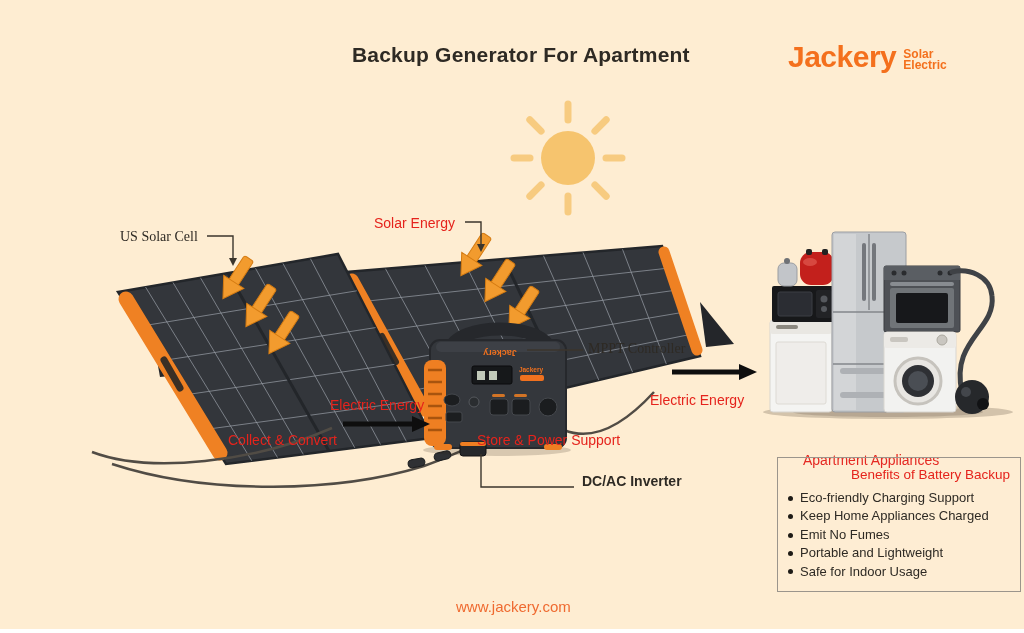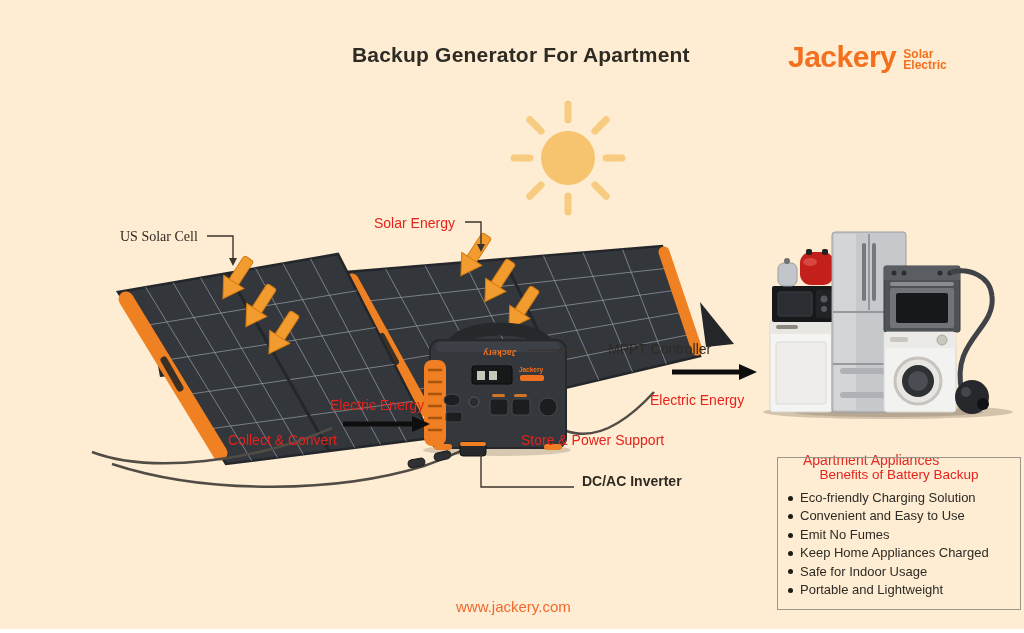--- a/index.html
+++ b/index.html
@@ -8,21 +8,21 @@
   #scene{position:absolute;left:0;top:0;}
   .abs{position:absolute;white-space:nowrap;}
   .title{font-size:21px;font-weight:600;color:#2E2A24;letter-spacing:.2px;}
   .lbl{font-size:14px;color:#2E2A24;}
   .lbl.red{color:#E5231C;}
   .brand{display:flex;align-items:flex-start;}
   .wordmark{font-size:30px;font-weight:bold;color:#F4701D;letter-spacing:-.5px;line-height:30px;}
   .tagline{margin-left:7px;padding-top:7px;font-size:12px;font-weight:600;color:#F4701D;line-height:11px;}
   .benefits{left:777px;top:457px;width:222px;border:1px solid #9B958C;background:rgba(255,255,255,0.03);
             padding:9px 10px 10px 10px;}
-  .benefits .btitle{text-align:center;color:#E5231C;font-size:13.5px;margin-bottom:7px;}
+  .benefits .btitle{text-align:right;color:#E5231C;font-size:13.5px;margin-bottom:7px;}
   .benefit{display:flex;align-items:center;font-size:13px;color:#2E2A24;line-height:18.4px;}
   .benefit .dot{width:5px;height:5px;border-radius:50%;background:#1E1B16;margin-right:7px;flex:0 0 auto;}
   .footer{font-size:15px;color:#EF6A30;}
   .bottom-strip{left:0;bottom:0;width:1024px;height:4px;background:#FFFFFF;}
 </style>
 </head>
 <body>
 
 <div id="canvas">
 
@@ -208,52 +208,48 @@
   <div class="abs brand" style="left:788px;top:42px;">
     <div class="wordmark">Jackery</div>
     <div class="tagline">
       <div>Solar</div>
       <div>Electric</div>
     </div>
   </div>
 
   <div class="abs lbl" style="left:120px;top:229px;font-family:Liberation Serif, serif;">US Solar Cell</div>
   <div class="abs lbl red" style="left:374px;top:215px;">Solar Energy</div>
-  <div class="abs lbl" style="left:608px;top:341px;">MPPT Controller</div>
+  <div class="abs lbl" style="left:588px;top:341px;font-family:Liberation Serif, serif;">MPPT Controller</div>
   <div class="abs lbl red" style="left:330px;top:397px;">Electric Energy</div>
   <div class="abs lbl red" style="left:228px;top:432px;text-align:right;">Collect &amp; Convert</div>
-  <div class="abs lbl red" style="left:521px;top:432px;">Store &amp; Power Support</div>
+  <div class="abs lbl red" style="left:477px;top:432px;">Store &amp; Power Support</div>
   <div class="abs lbl" style="left:582px;top:473px;font-weight:bold;">DC/AC Inverter</div>
   <div class="abs lbl red" style="left:650px;top:392px;">Electric Energy</div>
   <div class="abs lbl red" style="left:803px;top:452px;">Apartment Appliances</div>
 
   <div class="abs benefits">
     <div class="btitle">Benefits of Battery Backup</div>
     <div class="benefit">
         <span class="dot"></span>
-        <span>Eco-friendly Charging Solution</span>
-      </div>
-    <div class="benefit">
-        <span class="dot"></span>
-        <span>Convenient and Easy to Use</span>
+        <span>Eco-friendly Charging Support</span>
+      </div>
+    <div class="benefit">
+        <span class="dot"></span>
+        <span>Keep Home Appliances Charged</span>
       </div>
     <div class="benefit">
         <span class="dot"></span>
         <span>Emit No Fumes</span>
       </div>
     <div class="benefit">
         <span class="dot"></span>
-        <span>Keep Home Appliances Charged</span>
+        <span>Portable and Lightweight</span>
       </div>
     <div class="benefit">
         <span class="dot"></span>
         <span>Safe for Indoor Usage</span>
-      </div>
-    <div class="benefit">
-        <span class="dot"></span>
-        <span>Portable and Lightweight</span>
       </div>
   </div>
 
   <div class="abs footer" style="left:456px;top:598px;">www.jackery.com</div>
 
   <div class="abs bottom-strip"></div>
 </div>
 
 </body></html>

